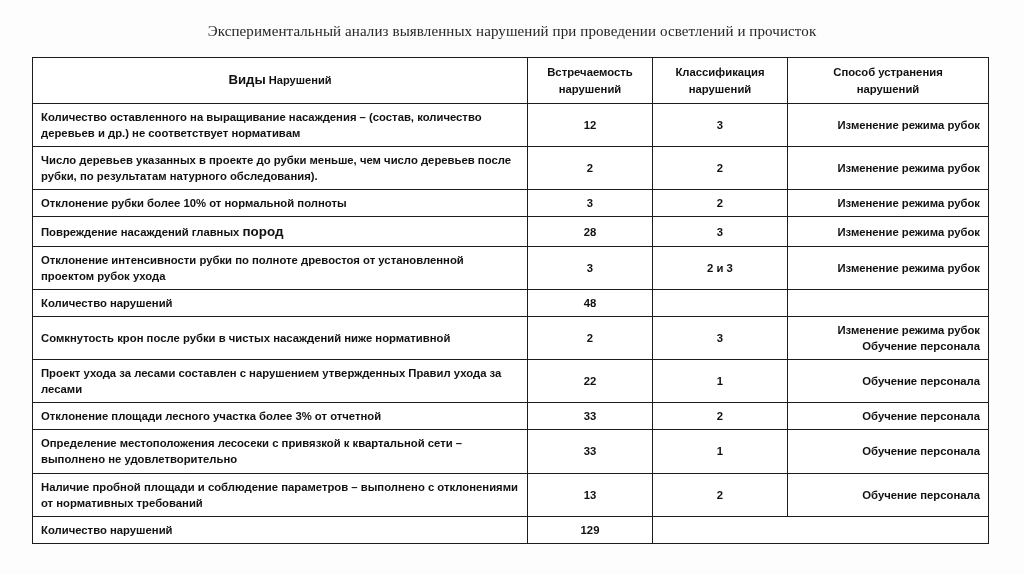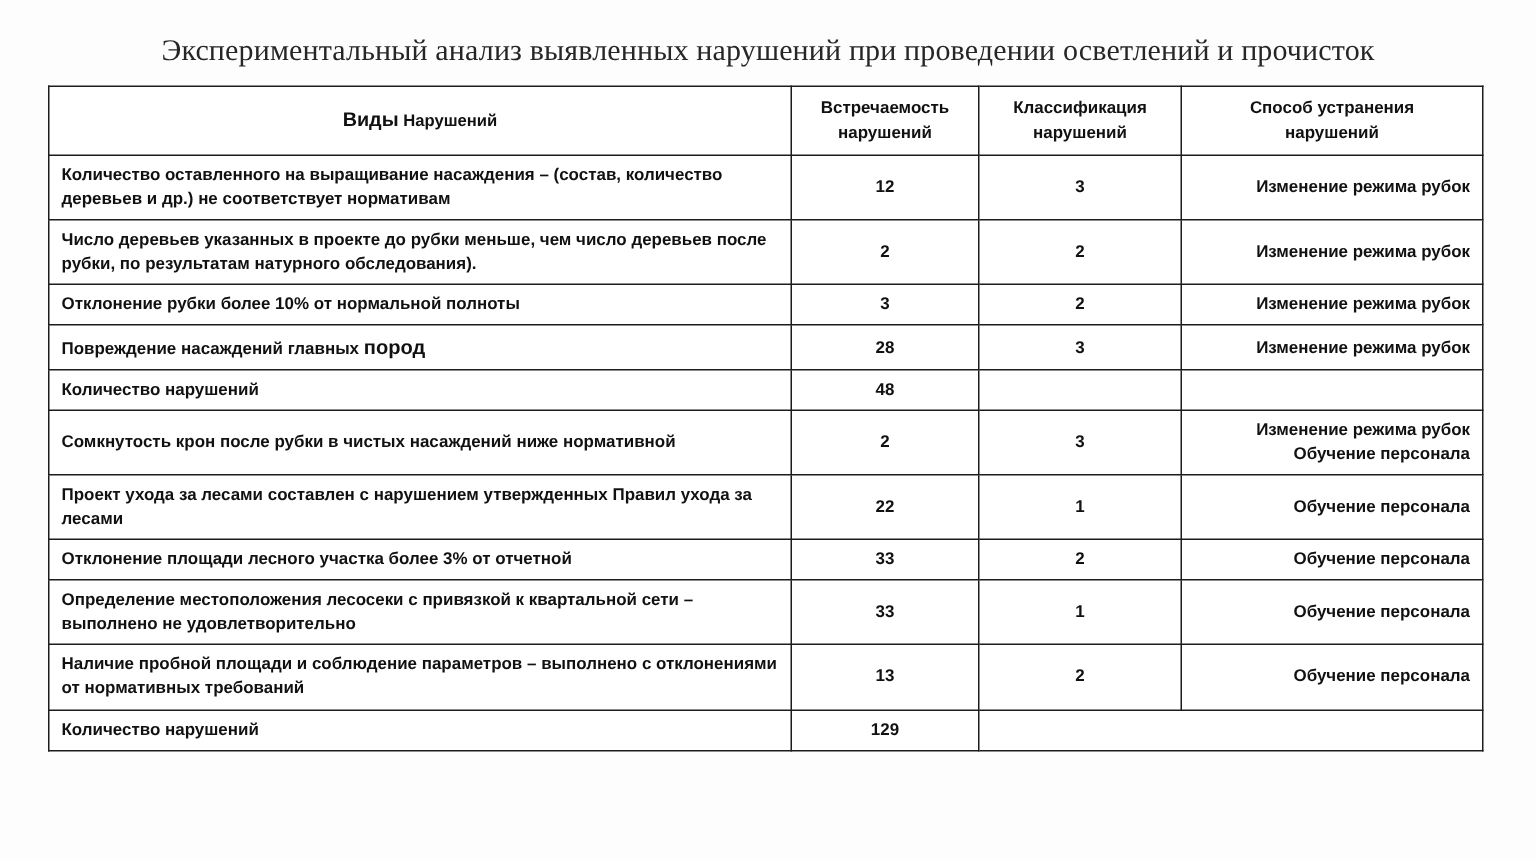--- a/index.html
+++ b/index.html
@@ -22,21 +22,21 @@
     box-sizing: border-box;
   }
 
   .doc-title {
     position: absolute;
     left: 0;
     top: 23px;
     width: 1024px;
     text-align: center;
     font-family: "Liberation Serif", "DejaVu Serif", serif;
-    font-size: 20px;
+    font-size: 15px;
     font-weight: 400;
     color: #262626;
     letter-spacing: 0.1px;
     white-space: nowrap;
   }
 
   .table-wrap {
     position: absolute;
     left: 32px;
     top: 57px;
@@ -178,20 +178,28 @@
 
         <tr>
           <td class="desc"><span>Повреждение насаждений главных </span><span class="emph-lg">пород</span></td>
           <td class="num">28</td>
           <td class="num">3</td>
           <td class="remedy">
             <span class="line">Изменение режима рубок</span>
           </td>
         </tr>
 
+        <tr>
+          <td class="desc">Отклонение интенсивности рубки по полноте древостоя от установленной проектом рубок ухода</td>
+          <td class="num">3</td>
+          <td class="num">2 и 3</td>
+          <td class="remedy">
+            <span class="line">Изменение режима рубок</span>
+          </td>
+        </tr>
 
         <tr>
           <td class="subtotal-label">Количество нарушений</td>
           <td class="num">48</td>
           <td class="blank"></td>
           <td class="blank"></td>
         </tr>
 
         <tr>
           <td class="desc">Сомкнутость крон после рубки в чистых насаждений ниже нормативной</td>

